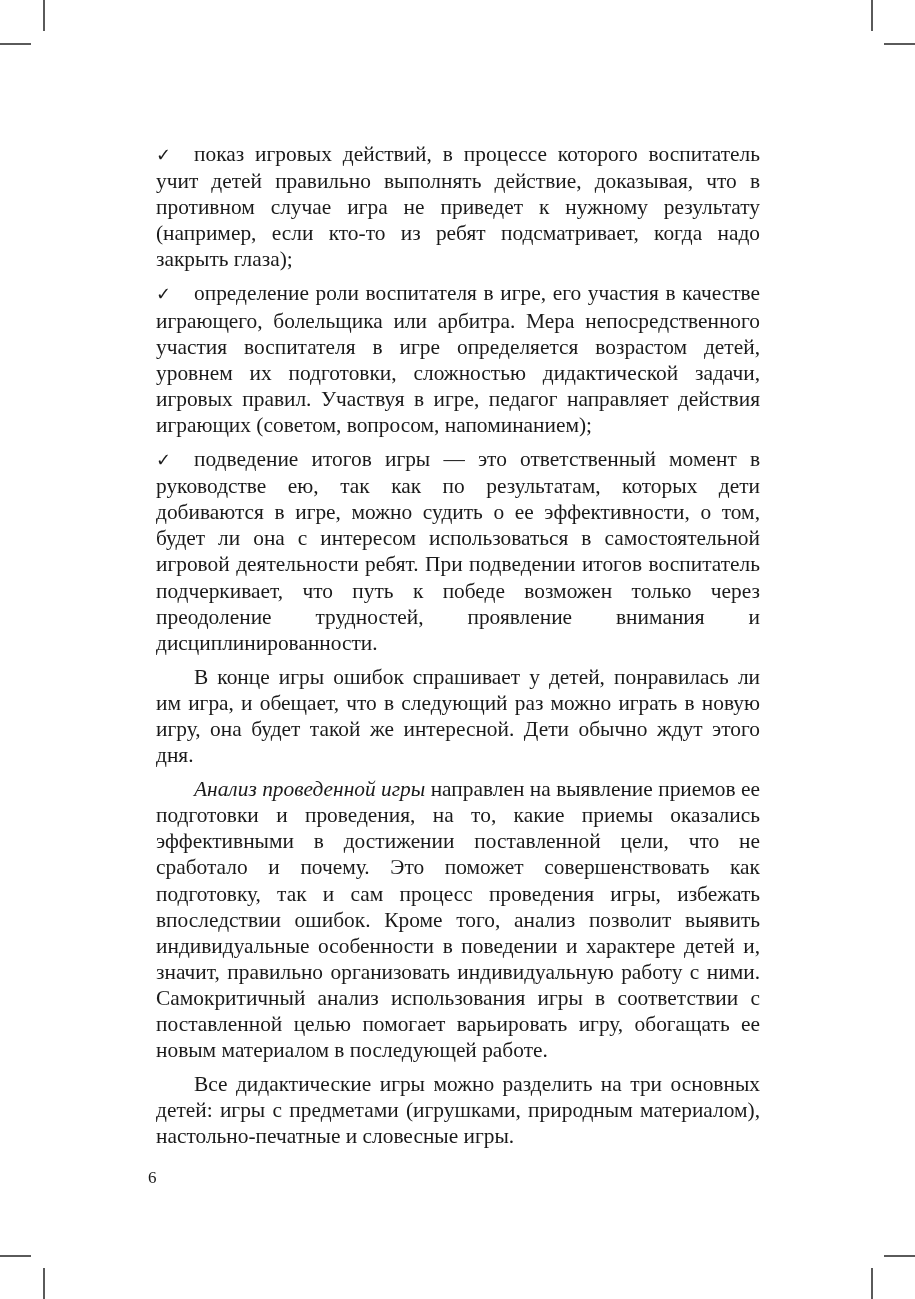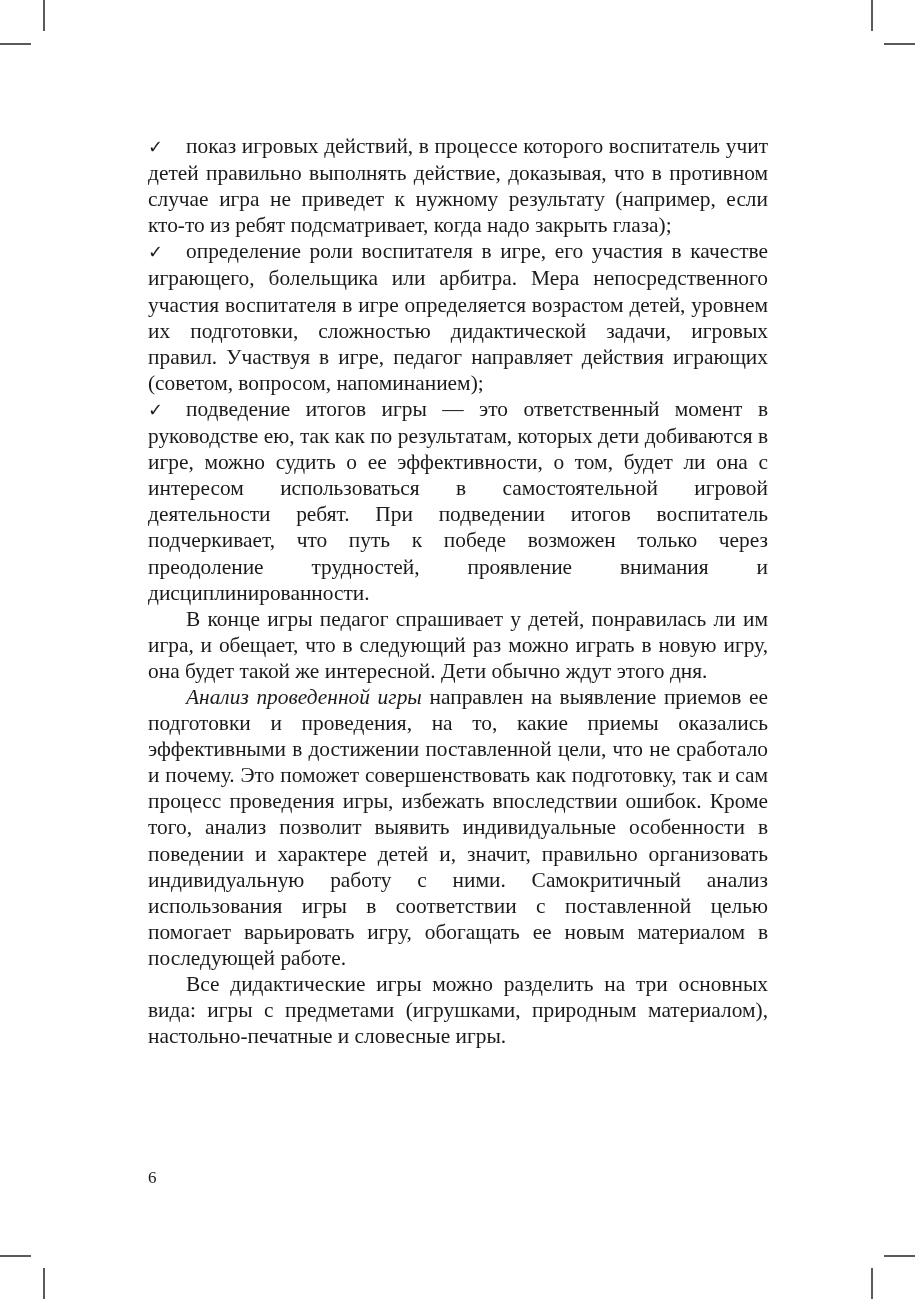--- a/index.html
+++ b/index.html
@@ -3,21 +3,21 @@
 <meta charset="utf-8">
 <style>
   html, body { margin: 0; padding: 0; background: #ffffff; }
   body { width: 915px; height: 1299px; position: relative; overflow: hidden; }
   .crop { position: absolute; background: #5a5a5a; }
   .page-text {
     position: absolute; left: 148px; top: 133px; width: 620px;
     font-family: "Liberation Serif", serif; font-size: 21.4px; line-height: 26.1px;
     color: #1a1a1a; text-align: justify; hyphens: manual;
   }
-  .page-text p { margin: 0; }
+  .page-text p { margin: 8px; }
   .indent { text-indent: 38px; }
   .bullet { position: relative; }
   .check { display: inline-block; width: 38px; font-family: "DejaVu Sans", sans-serif; font-size: 18px; }
   .bold-italic { font-weight: normal; font-style: italic; }
   .page-number {
     position: absolute; left: 148px; top: 1168px;
     font-family: "Liberation Serif", serif; font-size: 17px; color: #1a1a1a;
   }
 </style>
 </head>
@@ -35,18 +35,18 @@
 <div class="page-text">
   <p class="bullet">
     <span class="check">✓</span><span>показ игровых действий, в процессе которого воспитатель учит детей правильно выполнять действие, доказывая, что в противном случае игра не приведет к нужному результату (например, если кто-то из ребят подсматривает, когда надо закрыть глаза);</span>
   </p>
   <p class="bullet">
     <span class="check">✓</span><span>определение роли воспитателя в игре, его участия в качестве играющего, болельщика или арбитра. Мера непосредственного участия воспитателя в игре определяется возрастом детей, уровнем их подготовки, сложностью дидактической задачи, игровых правил. Участвуя в игре, педагог направляет действия играющих (советом, вопросом, напоминанием);</span>
   </p>
   <p class="bullet">
     <span class="check">✓</span><span>подведение итогов игры — это ответственный момент в руководстве ею, так как по результатам, которых дети добиваются в игре, можно судить о ее эффективности, о том, будет ли она с интересом использоваться в самостоятельной игровой деятельности ребят. При подведении итогов воспитатель подчеркивает, что путь к победе возможен только через преодоление трудностей, проявление внимания и дисциплинированности.</span>
   </p>
-  <p class="indent">В конце игры педагог спрашивает у детей, понравилась ли им игра, и обещает, что в следующий раз можно играть в новую игру, она будет такой же интересной. Дети обычно ждут этого дня.</p>
+  <p class="indent">В конце игры ошибок спрашивает у детей, понравилась ли им игра, и обещает, что в следующий раз можно играть в новую игру, она будет такой же интересной. Дети обычно ждут этого дня.</p>
   <p class="indent"><span class="bold-italic">Анализ проведенной игры</span><span> направлен на выявление приемов ее подготовки и проведения, на то, какие приемы оказались эффективными в достижении поставленной цели, что не сработало и почему. Это поможет совершенствовать как подготовку, так и сам процесс проведения игры, избежать впоследствии ошибок. Кроме того, анализ позволит выявить индивидуальные особенности в поведении и характере детей и, значит, правильно организовать индивидуальную работу с ними. Самокритичный анализ использования игры в соответствии с поставленной целью помогает варьировать игру, обогащать ее новым материалом в последующей работе.</span></p>
-  <p class="indent">Все дидактические игры можно разделить на три основных вида: игры с предметами (игрушками, природным материалом), настольно-печатные и словесные игры.</p>
+  <p class="indent">Все дидактические игры можно разделить на три основных детей: игры с предметами (игрушками, природным материалом), настольно-печатные и словесные игры.</p>
 </div>
 
 <div class="page-number">6</div>
 
 </body></html>

